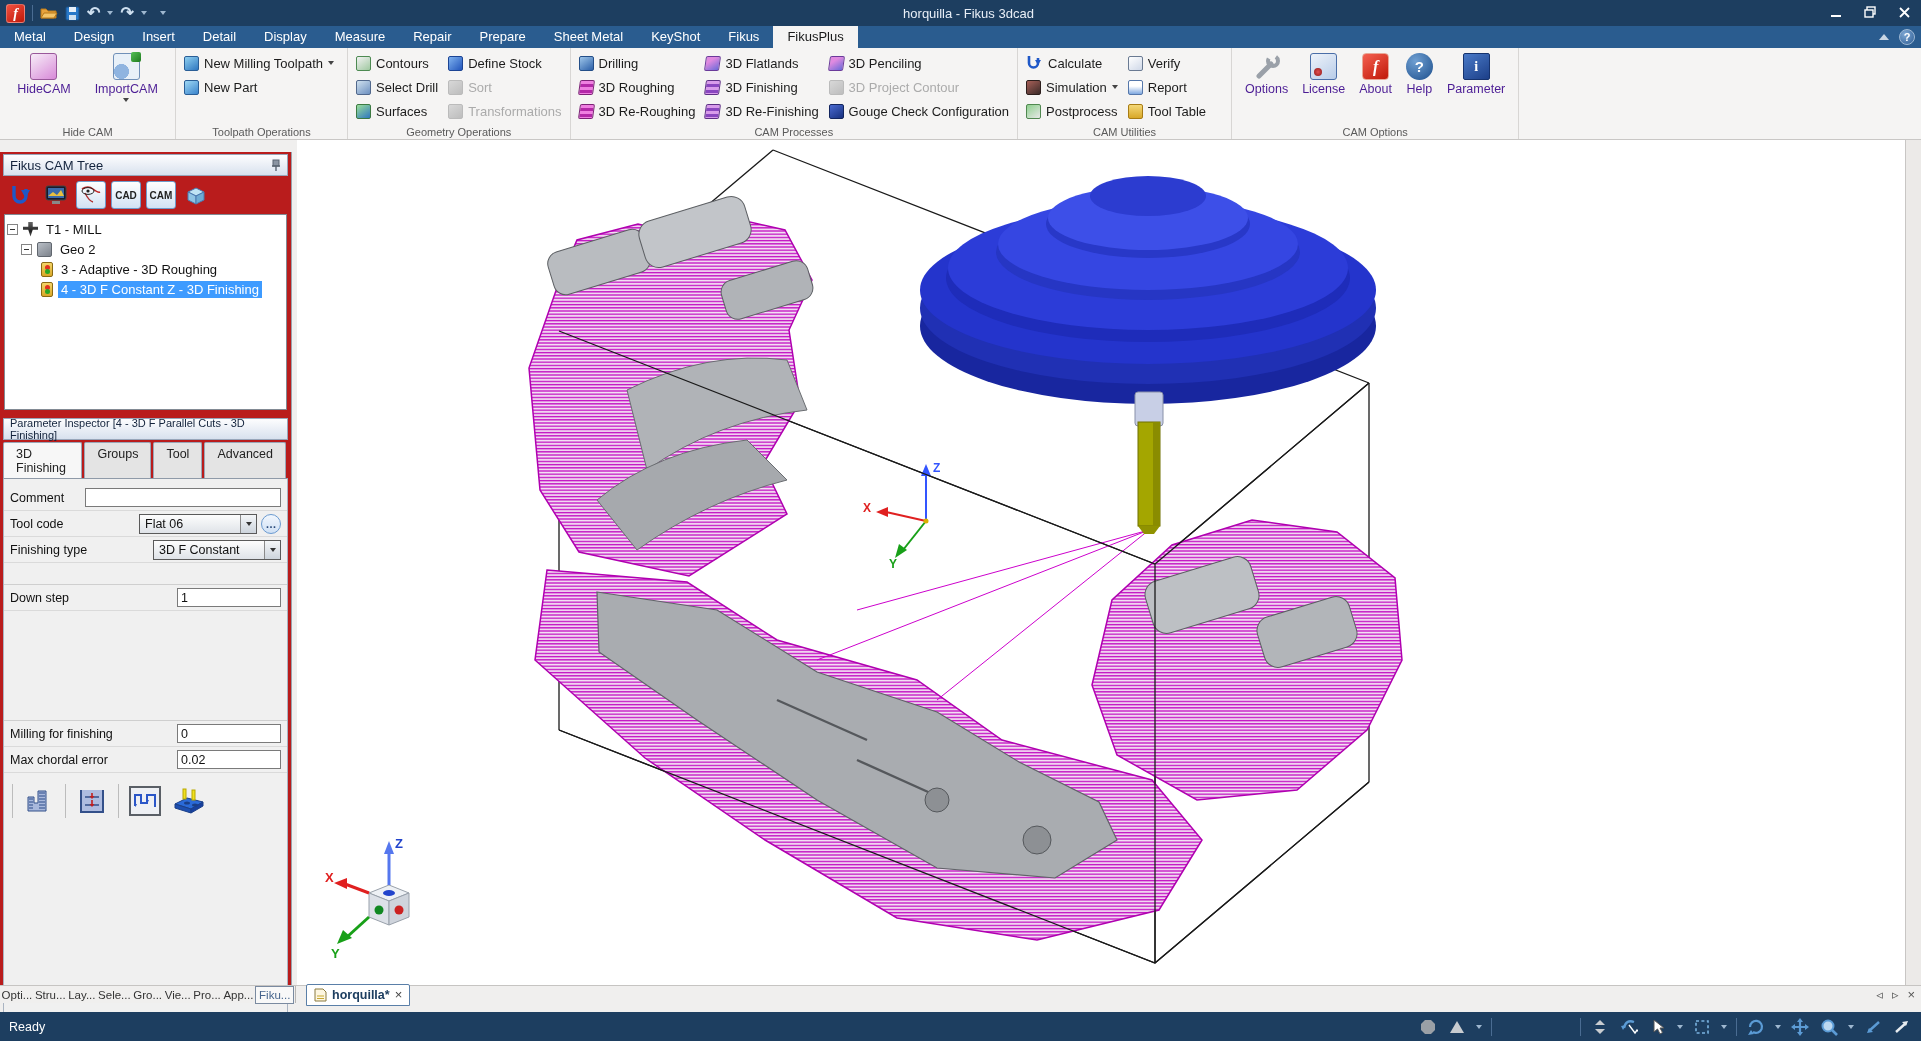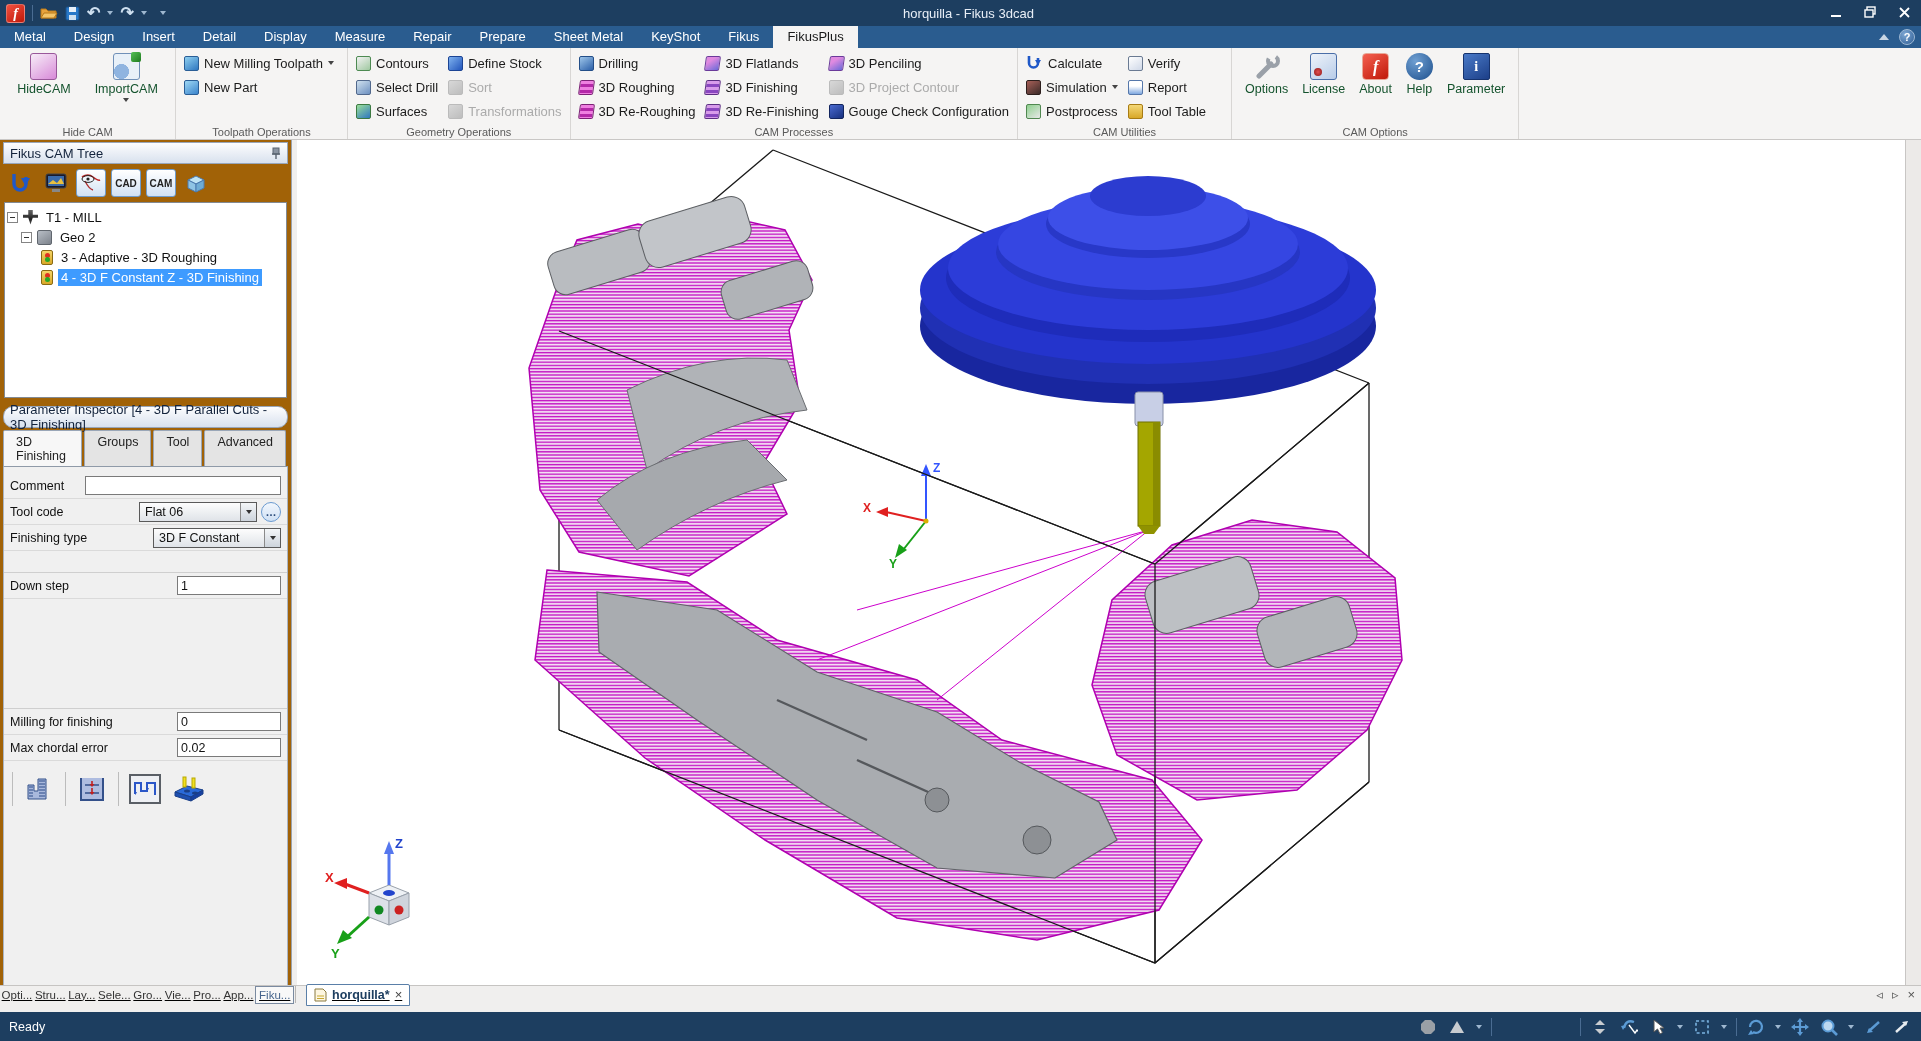--- a/index.html
+++ b/index.html
@@ -47,33 +47,33 @@
   .i-mag3 { background:linear-gradient(145deg,#e08ae0 30%,#6a6ad8); border-color:#6a3a9a; transform:skewX(-8deg); }
   .i-gouge { background:linear-gradient(145deg,#4a6ad0,#17307e); border-color:#13255e; }
   .i-sim { background:linear-gradient(145deg,#a86058,#3a2a28); border-color:#2c1e1c; }
   .i-verify { background:linear-gradient(145deg,#ffffff,#cfd8e8); border-color:#6a7a92; }
   .i-report { background:linear-gradient(180deg,#ffffff 40%,#7fa8e0); border-color:#5577aa; }
   .i-post { background:linear-gradient(145deg,#8ed08e,#e8e8e8); border-color:#508850; }
   .i-ttable { background:linear-gradient(180deg,#f4d878,#d8a828); border-color:#a87c14; }
   .icalc { flex:0 0 17px; }
   .big { display:flex; flex-direction:column; align-items:center; justify-content:flex-start; gap:2px; padding:2px 5px; }
   .bigi { width:27px; height:27px; border-radius:3px; display:flex; align-items:center; justify-content:center; }
-  .blbl { font-size:12.5px; color:#14532d; }
+  .blbl { font-size:12.5px; color:#4c1d95; }
   .i-hidecam { background:linear-gradient(145deg,#f7eef8,#d88ad8); border:1px solid #99589a; }
   .i-importcam { background:radial-gradient(circle at 30% 70%,#8fb4e0 30%,#e8f0f8 31%); border:1px solid #7090b8; position:relative; }
   .i-importcam::after { content:""; position:absolute; right:-2px; top:-2px; width:10px; height:10px; background:linear-gradient(135deg,#55c055,#1e7a1e); border-radius:2px; }
   .i-opt { background:none; }
   .i-lic { background:linear-gradient(145deg,#eef3fa,#b8cce8); border:1px solid #4a6ea8; position:relative; }
   .i-lic::after { content:""; position:absolute; left:3px; bottom:3px; width:8px; height:8px; border-radius:50%; background:radial-gradient(#e05050,#901818); }
   .i-about { background:linear-gradient(145deg,#f46050,#c01808); border:1px solid #e8a898; border-radius:4px; color:#fff; font:bold italic 16px "Liberation Serif",serif; }
   .i-help { background:radial-gradient(circle at 35% 30%,#6f9fd2,#1d4f8c); border-radius:50%; color:#fff; font:bold 15px "Liberation Sans",sans-serif; }
   .i-tut { background:linear-gradient(145deg,#4a7ac8,#1c3f88); border:1px solid #16336e; border-radius:2px; color:#fff; font:bold 14px "Liberation Serif",serif; }
 
   
-  .sp { position:absolute; left:0; top:140px; width:292px; bottom:56px; background:#a16207; border-right:1px solid #9aa2ac; }
+  .sp { position:absolute; left:0; top:152px; width:292px; bottom:56px; background:#b91c1c; border-right:1px solid #9aa2ac; }
   .ph { height:22px; margin:2px 3px 0 3px; background:linear-gradient(#fdfdfe,#d8e1ee); border:1px solid #98a6ba; display:flex; align-items:center; justify-content:space-between; padding:0 6px; font-size:13px; color:#13233c; }
   .ttb { display:flex; align-items:center; gap:5px; padding:5px 6px; }
   .tbtn { width:30px; height:28px; display:flex; align-items:center; justify-content:center; border-radius:3px; }
   .tbtn.framed { border:1px solid #6f9ccc; background:linear-gradient(#ffffff,#d2e2f4); }
   .tbtn.txt { font:bold 10px "Liberation Sans",sans-serif; color:#222; }
   .tree { margin:0 4px; background:#fff; border:1px solid #828a94; height:196px; padding:4px 2px; font-size:13px; color:#111; overflow:hidden; }
   .trow { display:flex; align-items:center; gap:5px; height:20px; }
   .trow .lbl { padding:1px 3px; }
   .trow .lbl.sel { background:#3e9bff; color:#fff; }
   .exp { width:11px; height:11px; border:1px solid #848484; background:#fff; position:relative; flex:0 0 11px; }
@@ -99,21 +99,21 @@
   .combo .cv { flex:1; padding:0 5px; }
   .combo .ca { width:16px; align-self:stretch; border-left:1px solid #8a8a8a; display:flex; align-items:center; justify-content:center; background:linear-gradient(#f4f6f8,#cdd4dc); }
   .combo .ca .dd { border-top-color:#333; }
   .cbtn { width:20px; height:20px; margin-left:4px; border-radius:50%; border:1px solid #6a9ad0; background:linear-gradient(#f2f7fd,#cfe0f4); color:#2a4a7a; font:bold 11px "Liberation Sans",sans-serif; display:flex; align-items:center; justify-content:center; }
   .spacer { border-bottom:1px solid #cfcfcf; }
   .picons { display:flex; align-items:center; gap:8px; padding:10px 8px; }
   .psep { width:1px; height:34px; background:#bcbcbc; }
   .pic { width:36px; height:36px; display:flex; align-items:center; justify-content:center; }
 
   
-  .bstrip { position:absolute; left:0; right:0; top:985px; height:18px; background:#f0efee; border-top:1px solid #c6c4c2; display:flex; align-items:center;text-decoration:underline; }
+  .bstrip { position:absolute; left:0; right:0; top:985px; height:18px; background:#f0efee; border-top:1px solid #c6c4c2; display:flex; align-items:center; }
   .stabs { width:296px; display:flex; align-items:center; justify-content:space-evenly; font-size:11.5px; color:#333; border-right:1px solid #b8b6b4; height:100%; }
   .stab { padding:2px 1px; }
   .stab.sel { border:1px solid #7a8aa0; color:#46648c; padding:2px 3px; background:#f8f8f8; }
   .dtabs { flex:1; display:flex; align-items:center; height:100%; padding-left:10px; position:relative; }
   .dtab { display:flex; align-items:center; gap:5px; border:1px solid #5a7fa8; background:#fff; height:22px; padding:0 7px; font-size:12.5px; font-weight:bold; color:#1d3e60; border-radius:2px 2px 0 0; }
   .dclose { color:#444; font-weight:normal; font-size:13px; }
   .tabnav { position:absolute; right:6px; display:flex; gap:9px; color:#555; font-size:13px; }
 
   
   .sb { position:absolute; left:0; right:0; bottom:0; height:29px; background:#1d3e60; color:#fff; display:flex; align-items:center; padding:0 9px; font-size:12.5px; }
@@ -439,21 +439,21 @@
       <span class="tic op"></span>
       <span class="lbl">3 - Adaptive - 3D Roughing</span>
     </div>
     <div class="trow indent2">
       <span class="tic op"></span>
       <span class="lbl sel">4 - 3D F Constant Z - 3D Finishing</span>
     </div>
   </div>
 
   <div class="pi">
-    <div class="ph" style="font-size:13px;border-radius:10px;">
+    <div class="ph" style="font-size:11px;">
       <span>Parameter Inspector [4 - 3D F Parallel Cuts - 3D Finishing]</span>
     </div>
     <div class="pitabs">
       <span class="pitab act">3D Finishing</span>
       <span class="pitab">Groups</span>
       <span class="pitab">Tool</span>
       <span class="pitab">Advanced</span>
     </div>
     <div class="pib">
       <div class="prow" style="margin-top:6px;">

